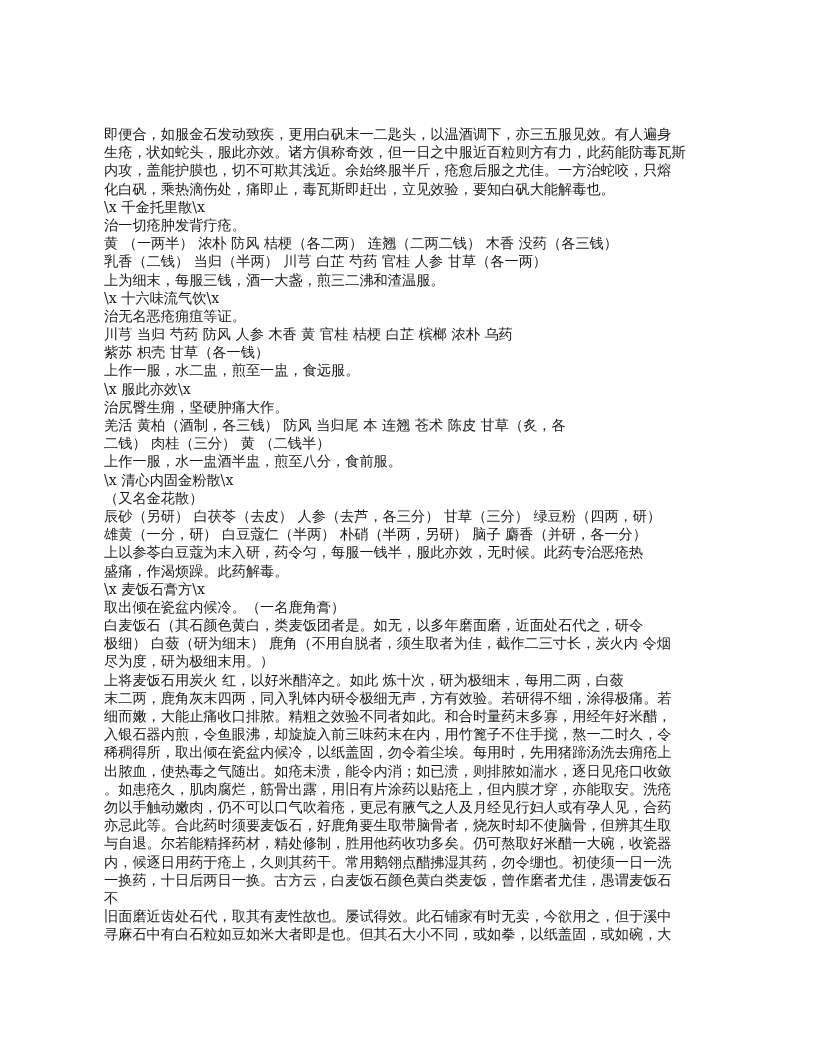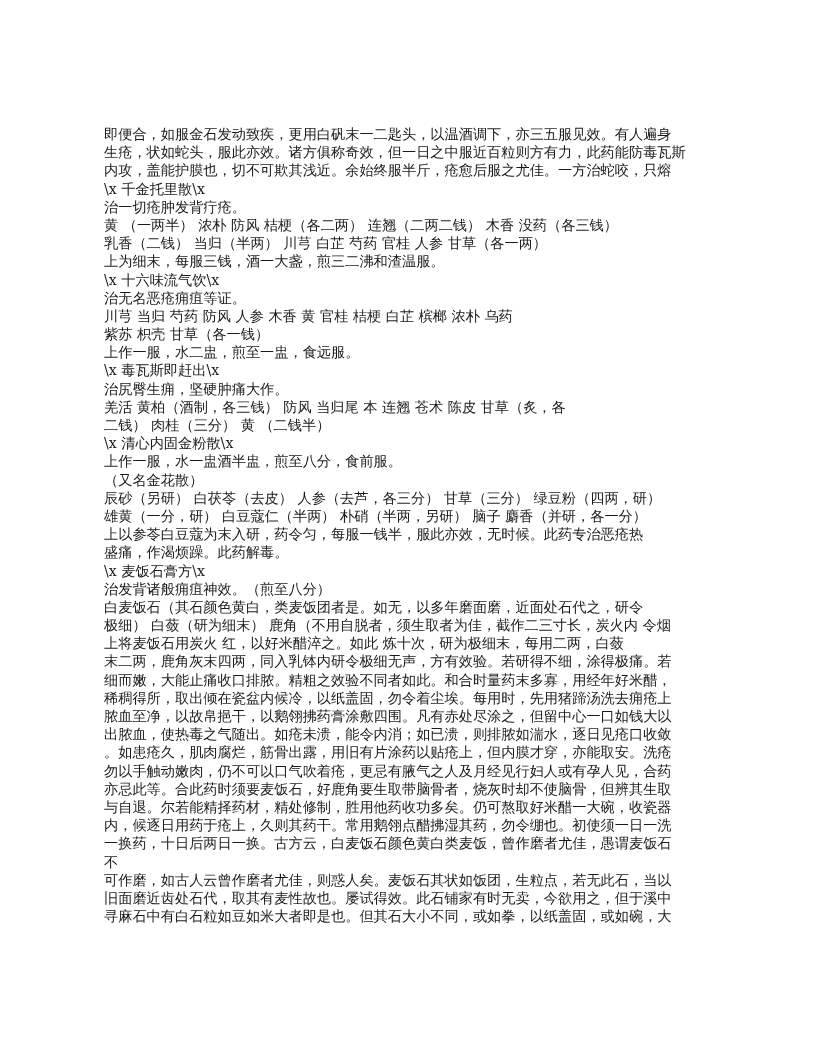--- a/index.html
+++ b/index.html
@@ -17,54 +17,55 @@
   }
   .line { white-space: pre; height: 18.2px; overflow: visible; }
 </style>
 </head>
 <body>
 
 <div class="page">
   <div class="line">即便合，如服金石发动致疾，更用白矾末一二匙头，以温酒调下，亦三五服见效。有人遍身</div>
   <div class="line">生疮，状如蛇头，服此亦效。诸方俱称奇效，但一日之中服近百粒则方有力，此药能防毒瓦斯</div>
   <div class="line">内攻，盖能护膜也，切不可欺其浅近。余始终服半斤，疮愈后服之尤佳。一方治蛇咬，只熔</div>
+  <div class="line">化白矾，乘热滴伤处，痛即止，毒瓦斯即赶出，立见效验，要知白矾大能解毒也。</div>
   <div class="line">\x 千金托里散\x</div>
   <div class="line">治一切疮肿发背疔疮。</div>
   <div class="line">黄 （一两半） 浓朴 防风 桔梗（各二两） 连翘（二两二钱） 木香 没药（各三钱）</div>
   <div class="line">乳香（二钱） 当归（半两） 川芎 白芷 芍药 官桂 人参 甘草（各一两）</div>
   <div class="line">上为细末，每服三钱，酒一大盏，煎三二沸和渣温服。</div>
   <div class="line">\x 十六味流气饮\x</div>
   <div class="line">治无名恶疮痈疽等证。</div>
   <div class="line">川芎 当归 芍药 防风 人参 木香 黄 官桂 桔梗 白芷 槟榔 浓朴 乌药</div>
   <div class="line">紫苏 枳壳 甘草（各一钱）</div>
   <div class="line">上作一服，水二盅，煎至一盅，食远服。</div>
-  <div class="line">\x 毒瓦斯即赶出\x</div>
+  <div class="line">\x 服此亦效\x</div>
   <div class="line">治尻臀生痈，坚硬肿痛大作。</div>
   <div class="line">羌活 黄柏（酒制，各三钱） 防风 当归尾 本 连翘 苍术 陈皮 甘草（炙，各</div>
   <div class="line">二钱） 肉桂（三分） 黄 （二钱半）</div>
+  <div class="line">上作一服，水一盅酒半盅，煎至八分，食前服。</div>
   <div class="line">\x 清心内固金粉散\x</div>
-  <div class="line">上作一服，水一盅酒半盅，煎至八分，食前服。</div>
   <div class="line">（又名金花散）</div>
   <div class="line">辰砂（另研） 白茯苓（去皮） 人参（去芦，各三分） 甘草（三分） 绿豆粉（四两，研）</div>
   <div class="line">雄黄（一分，研） 白豆蔻仁（半两） 朴硝（半两，另研） 脑子 麝香（并研，各一分）</div>
   <div class="line">上以参苓白豆蔻为末入研，药令匀，每服一钱半，服此亦效，无时候。此药专治恶疮热</div>
   <div class="line">盛痛，作渴烦躁。此药解毒。</div>
   <div class="line">\x 麦饭石膏方\x</div>
-  <div class="line">治发背诸般痈疽神效。（煎至八分）</div>
+  <div class="line">取出倾在瓷盆内候冷。（一名鹿角膏）</div>
   <div class="line">白麦饭石（其石颜色黄白，类麦饭团者是。如无，以多年磨面磨，近面处石代之，研令</div>
   <div class="line">极细） 白蔹（研为细末） 鹿角（不用自脱者，须生取者为佳，截作二三寸长，炭火内 令烟</div>
+  <div class="line">尽为度，研为极细末用。）</div>
   <div class="line">上将麦饭石用炭火 红，以好米醋淬之。如此 炼十次，研为极细末，每用二两，白蔹</div>
   <div class="line">末二两，鹿角灰末四两，同入乳钵内研令极细无声，方有效验。若研得不细，涂得极痛。若</div>
   <div class="line">细而嫩，大能止痛收口排脓。精粗之效验不同者如此。和合时量药末多寡，用经年好米醋，</div>
+  <div class="line">入银石器内煎，令鱼眼沸，却旋旋入前三味药末在内，用竹篦子不住手搅，熬一二时久，令</div>
   <div class="line">稀稠得所，取出倾在瓷盆内候冷，以纸盖固，勿令着尘埃。每用时，先用猪蹄汤洗去痈疮上</div>
-  <div class="line">脓血至净，以故帛挹干，以鹅翎拂药膏涂敷四围。凡有赤处尽涂之，但留中心一口如钱大以</div>
   <div class="line">出脓血，使热毒之气随出。如疮未溃，能令内消；如已溃，则排脓如湍水，逐日见疮口收敛</div>
   <div class="line">。如患疮久，肌肉腐烂，筋骨出露，用旧有片涂药以贴疮上，但内膜才穿，亦能取安。洗疮</div>
   <div class="line">勿以手触动嫩肉，仍不可以口气吹着疮，更忌有腋气之人及月经见行妇人或有孕人见，合药</div>
   <div class="line">亦忌此等。合此药时须要麦饭石，好鹿角要生取带脑骨者，烧灰时却不使脑骨，但辨其生取</div>
   <div class="line">与自退。尔若能精择药材，精处修制，胜用他药收功多矣。仍可熬取好米醋一大碗，收瓷器</div>
   <div class="line">内，候逐日用药于疮上，久则其药干。常用鹅翎点醋拂湿其药，勿令绷也。初使须一日一洗</div>
   <div class="line">一换药，十日后两日一换。古方云，白麦饭石颜色黄白类麦饭，曾作磨者尤佳，愚谓麦饭石</div>
   <div class="line">不</div>
-  <div class="line">可作磨，如古人云曾作磨者尤佳，则惑人矣。麦饭石其状如饭团，生粒点，若无此石，当以</div>
   <div class="line">旧面磨近齿处石代，取其有麦性故也。屡试得效。此石铺家有时无卖，今欲用之，但于溪中</div>
   <div class="line">寻麻石中有白石粒如豆如米大者即是也。但其石大小不同，或如拳，以纸盖固，或如碗，大</div>
 </div>
 
 </body></html>

